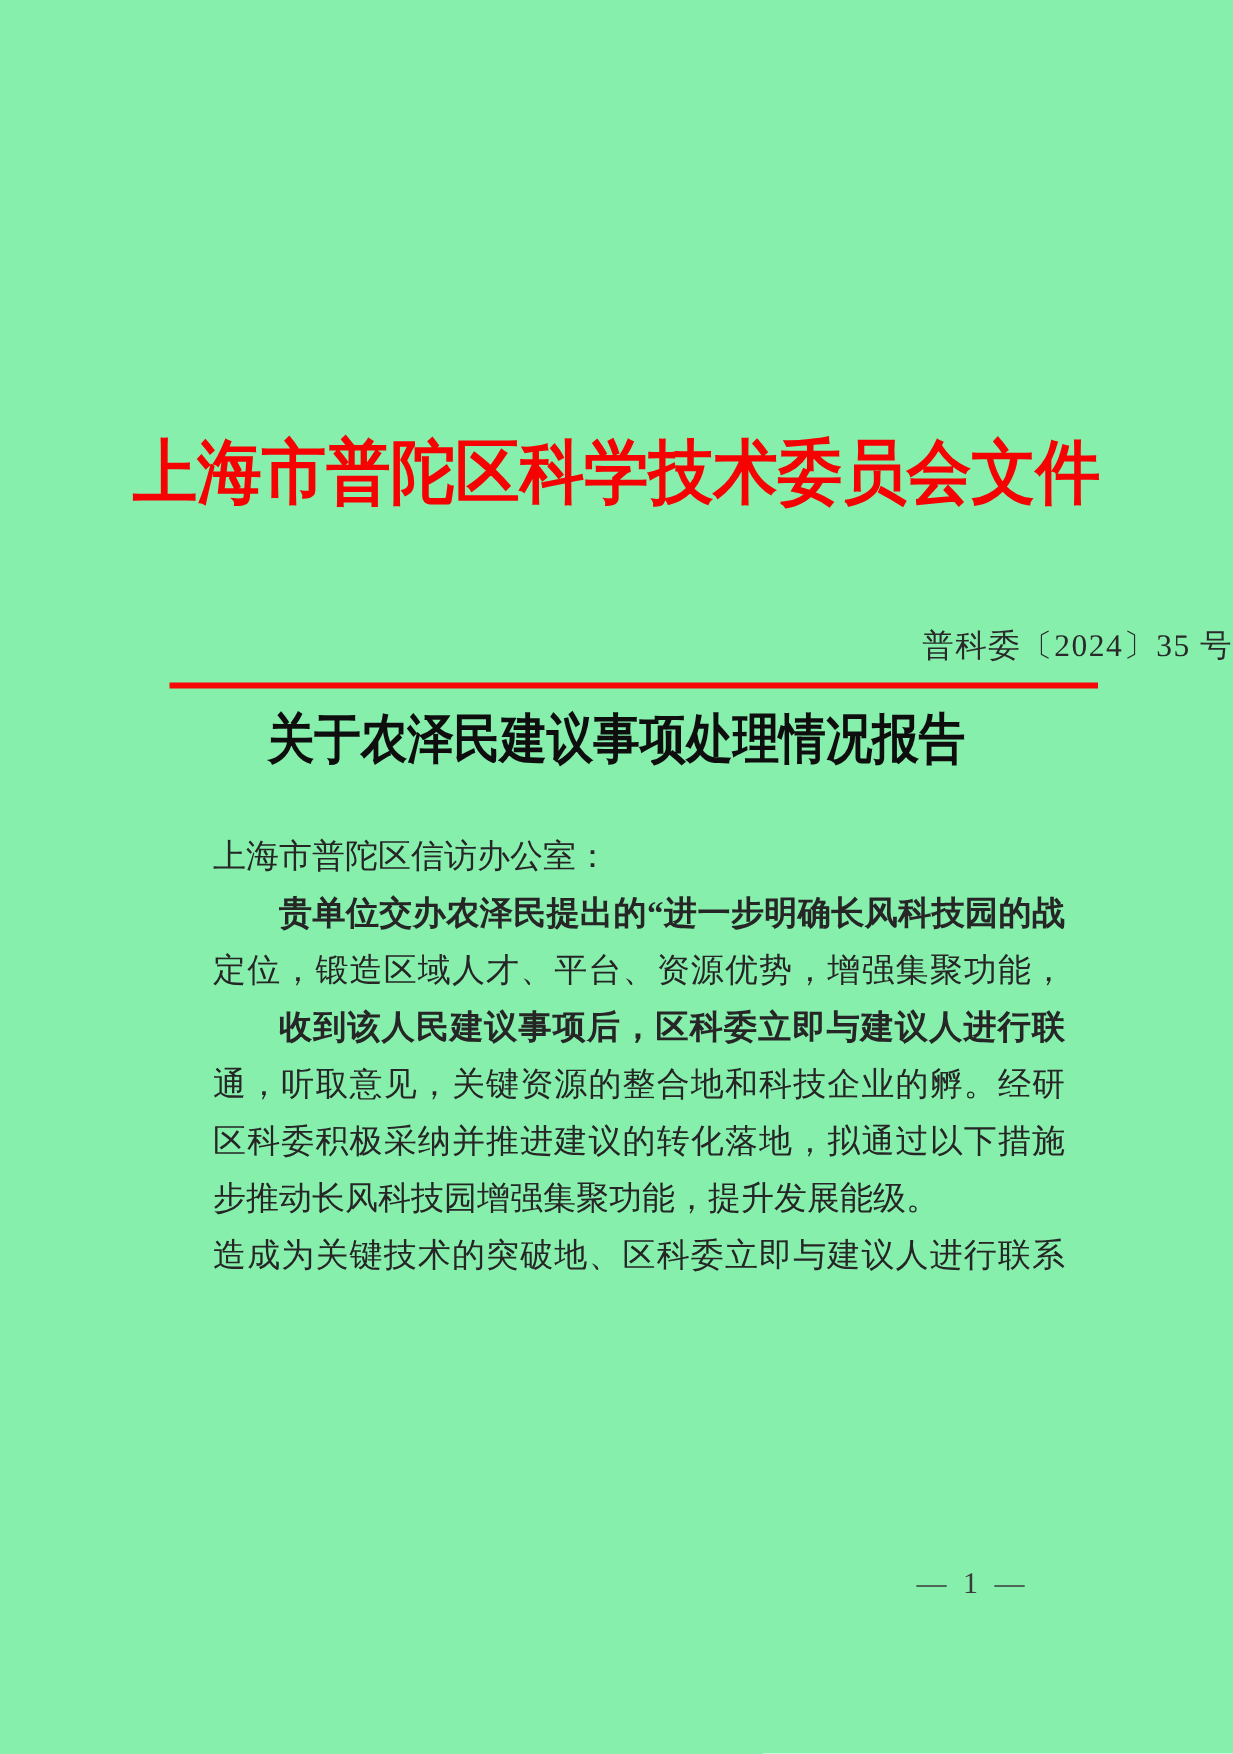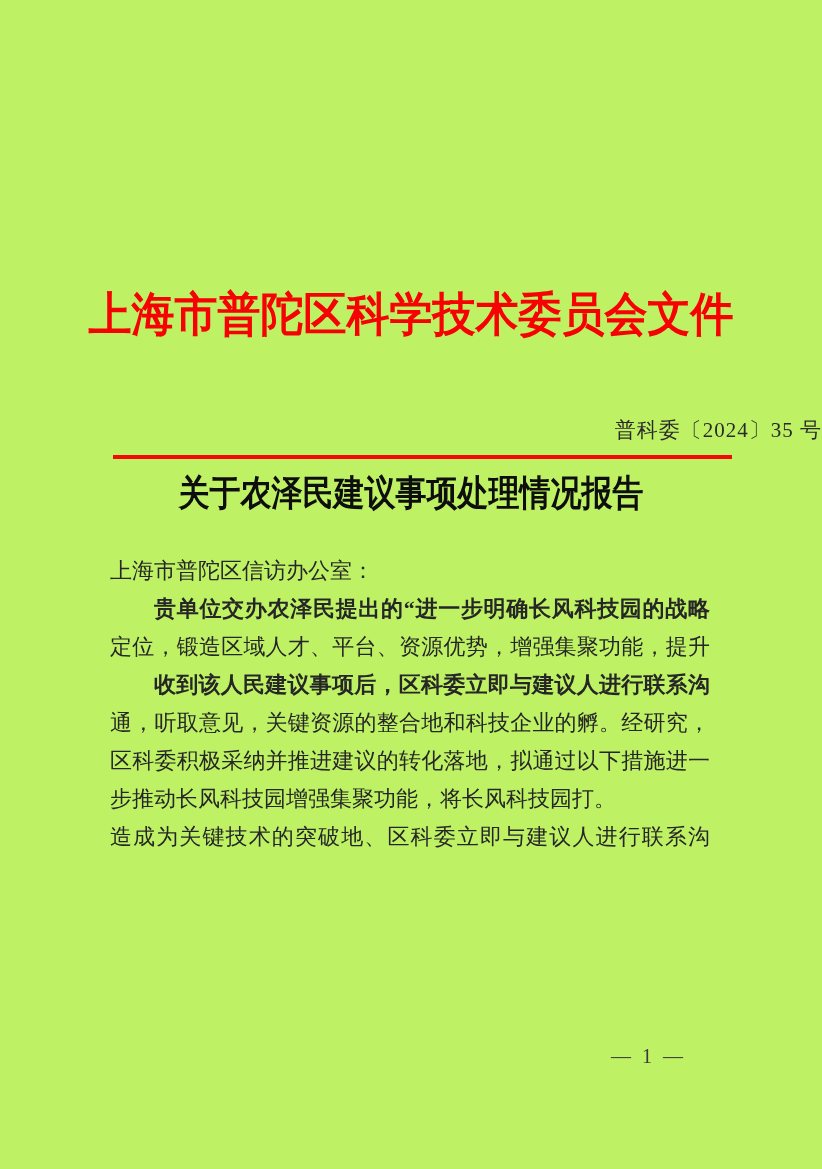--- a/index.html
+++ b/index.html
@@ -4,21 +4,21 @@
 <style>
   * { margin: 0; padding: 0; box-sizing: border-box; }
   html, body {
     width: 822px; height: 1169px;
     background: #ffffff;
     font-family: "Liberation Serif", serif;
   }
   .page {
     position: relative;
     width: 822px; height: 1169px;
-    background: #bef264;
+    background: #86efac;
     overflow: hidden;
   }
   .red-header {
     position: absolute;
     top: 284px; left: 0; width: 822px;
     text-align: center;
     font-size: 43px;
     font-weight: bold;
     color: #f70202;
     transform: scaleY(1.08);
@@ -54,20 +54,21 @@
     position: absolute;
     top: 552px; left: 110px;
     width: 600px;
     font-size: 22px;
     color: #262626;
   }
   .body-line {
     height: 38px;
     line-height: 38px;
     overflow: hidden;
+    margin-left: 32px;
   }
   .body-line.just {
     text-align: justify;
     text-align-last: justify;
   }
   .body-line.ind {
     padding-left: 44px;
     font-weight: bold;
   }
   .page-num {
@@ -94,20 +95,20 @@
 
   <div class="doc-body">
     <div class="body-line">上海市普陀区信访办公室：</div>
 
     <div class="body-line ind just">贵单位交办农泽民提出的“进一步明确长风科技园的战略</div>
     <div class="body-line just">定位，锻造区域人才、平台、资源优势，增强集聚功能，提升</div>
 
     <div class="body-line ind just">收到该人民建议事项后，区科委立即与建议人进行联系沟</div>
     <div class="body-line just">通，听取意见，关键资源的整合地和科技企业的孵。经研究，</div>
     <div class="body-line just">区科委积极采纳并推进建议的转化落地，拟通过以下措施进一</div>
-    <div class="body-line">步推动长风科技园增强集聚功能，将长风科技园打。</div>
+    <div class="body-line">步推动长风科技园增强集聚功能，提升发展能级。</div>
 
     <div class="body-line just">造成为关键技术的突破地、区科委立即与建议人进行联系沟</div>
   </div>
 
   <div class="page-num">— 1 —</div>
 
 </div>
 
 </body></html>

